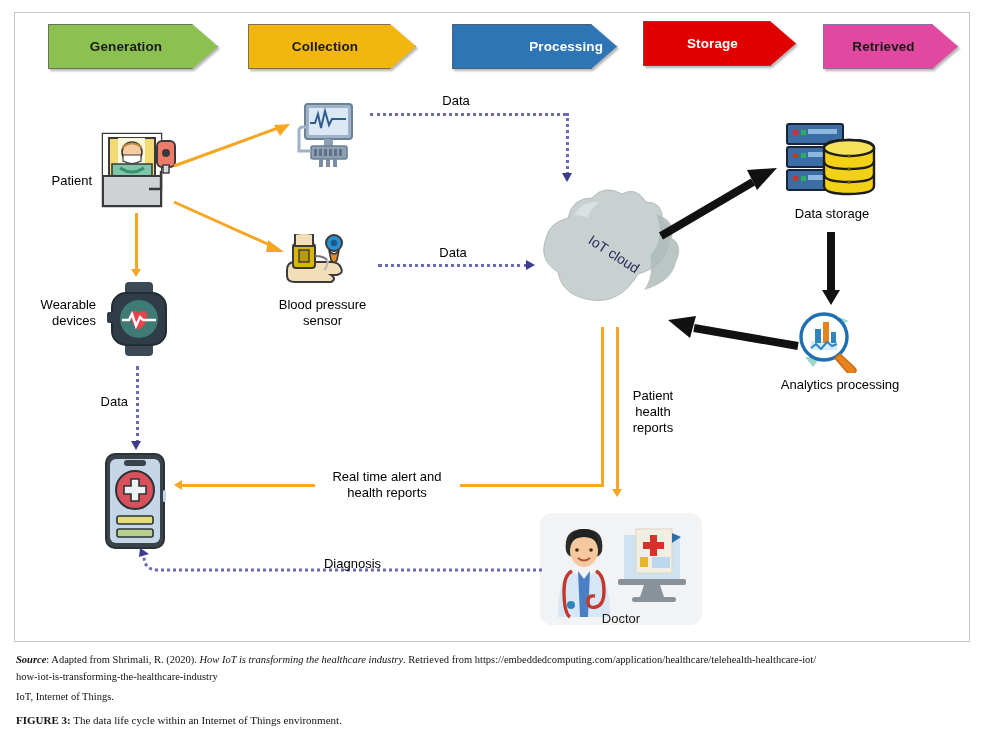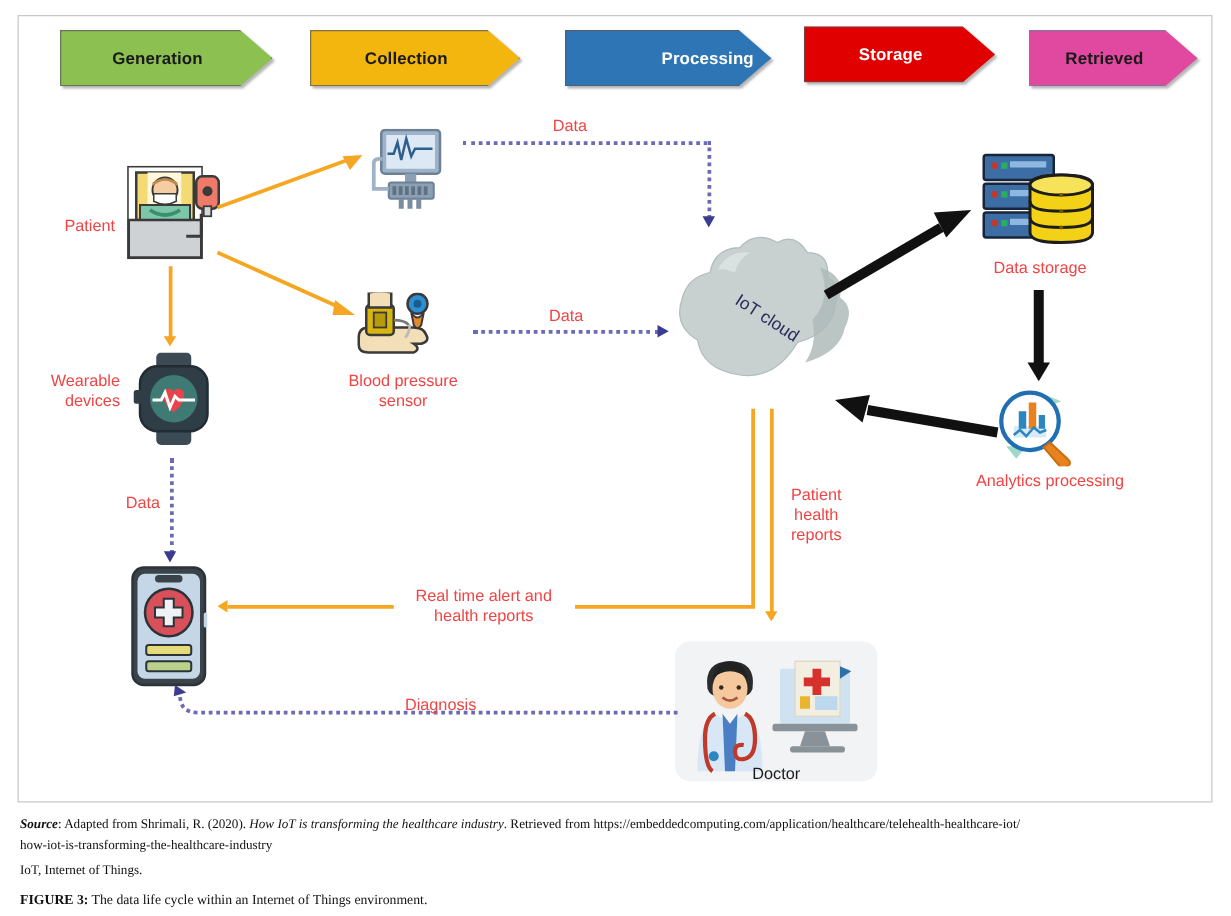--- a/index.html
+++ b/index.html
@@ -29,21 +29,21 @@
   }
   .phase .cap{position:relative;z-index:3;padding-right:14px;}
   .phase .body{
     position:absolute;inset:0;
     clip-path:polygon(0 0, calc(100% - 26px) 0, 100% 50%, calc(100% - 26px) 100%, 0 100%);
     border:1px solid rgba(90,90,90,.75);
     box-sizing:border-box;
   }
 
   
-  .lbl{position:absolute;font-size:13px;line-height:16px;color:#ef4444;text-align:center;}
+  .lbl{position:absolute;font-size:13px;line-height:16px;color:#000000;text-align:center;}
   .lbl.left{text-align:right;}
 
   
   .oline{position:absolute;background:#f5a623;}
   .ohead{position:absolute;width:0;height:0;}
   .ohead.down{border-left:5px solid transparent;border-right:5px solid transparent;border-top:8px solid #f5a623;}
   .ohead.left{border-top:5px solid transparent;border-bottom:5px solid transparent;border-right:8px solid #f5a623;}
 
   
   .dline{position:absolute;}

